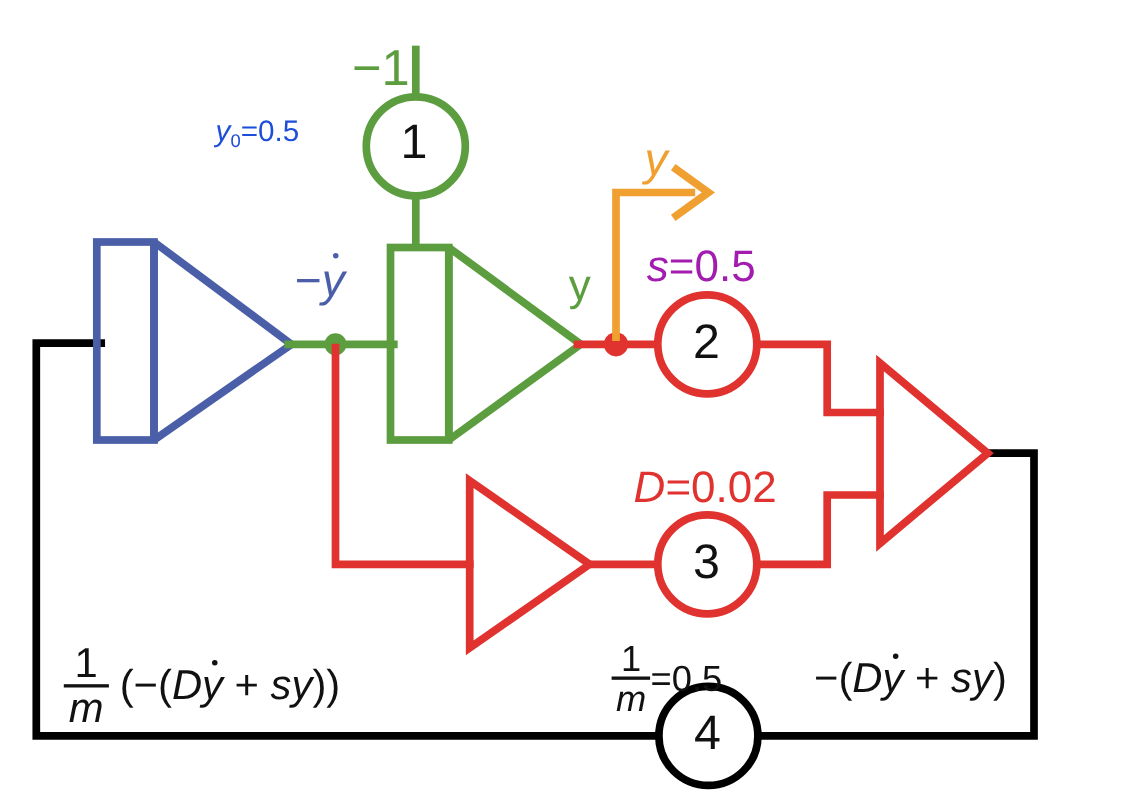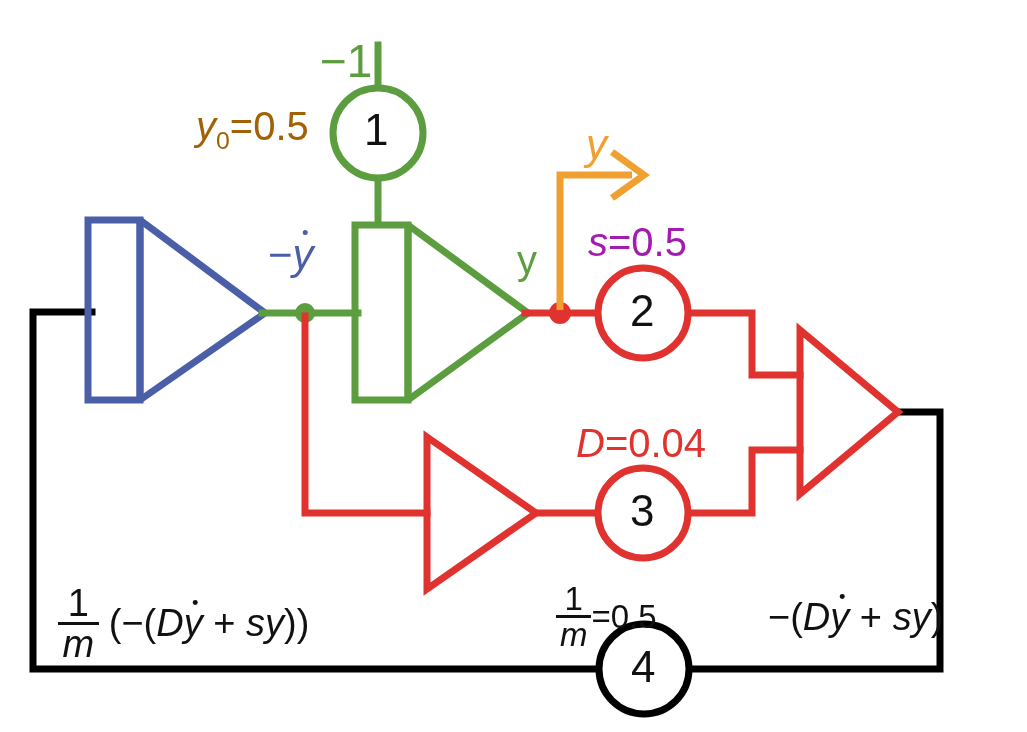--- a/index.html
+++ b/index.html
@@ -80,53 +80,53 @@
 
     <g stroke="#f0a030" stroke-width="7" fill="none" stroke-linecap="butt" stroke-linejoin="miter">
       <path d="M 560 310 L 560 175 L 632 175"></path>
       <path d="M 612 152 L 644 175 L 612 198"></path>
     </g>
 
   </svg>
 
   <div class="lbl" style="left:320px;top:38px;font-size:46px;color:#5c9e3f;">−1</div>
 
-  <div class="lbl" style="left:196px;top:106px;font-size:40px;color:#a16207;">
+  <div class="lbl" style="left:196px;top:106px;font-size:27px;color:#1d4ed8;">
     <span class="it">y</span><span class="sub">0</span><span>=0.5</span>
   </div>
 
   <div class="lbl" style="left:364px;top:108px;font-size:44px;color:#111;">1</div>
 
   <div class="lbl" style="left:268px;top:234px;font-size:42px;color:#4a5fa8;">
     <span>−</span><span class="it dotacc">y</span>
   </div>
 
   <div class="lbl" style="left:517px;top:240px;font-size:40px;color:#5c9e3f;">y</div>
 
   <div class="lbl it" style="left:586px;top:124px;font-size:42px;color:#f0a030;">y</div>
 
   <div class="lbl" style="left:588px;top:222px;font-size:40px;color:#a21caf;">
     <span class="it">s</span><span>=0.5</span>
   </div>
 
   <div class="lbl" style="left:630px;top:289px;font-size:44px;color:#111;">2</div>
 
   <div class="lbl" style="left:576px;top:423px;font-size:40px;color:#e0322e;">
-    <span class="it">D</span><span>=0.04</span>
+    <span class="it">D</span><span>=0.02</span>
   </div>
 
   <div class="lbl" style="left:630px;top:489px;font-size:44px;color:#111;">3</div>
 
   <div class="lbl" style="left:556px;top:582px;font-size:33px;color:#111;">
     <span class="frac"><span class="num">1</span><span class="den it">m</span></span><span>=0.5</span>
   </div>
 
   <div class="lbl" style="left:631px;top:645px;font-size:44px;color:#111;">4</div>
 
   <div class="lbl" style="left:58px;top:584px;font-size:38px;color:#111;">
     <span class="frac"><span class="num">1</span><span class="den it">m</span></span><span style="display:inline-block;width:10px"></span><span>(−(</span><span class="it">D</span><span class="it dotacc">y</span><span> + </span><span class="it">sy</span><span>))</span>
   </div>
 
-  <div class="lbl" style="left:740px;top:598px;font-size:38px;color:#111;margin-left:28px;">
+  <div class="lbl" style="left:740px;top:598px;font-size:38px;color:#111;">
     <span>−(</span><span class="it">D</span><span class="it dotacc">y</span><span> + </span><span class="it">sy</span><span>)</span>
   </div>
 
 </div>
 
 </body></html>

